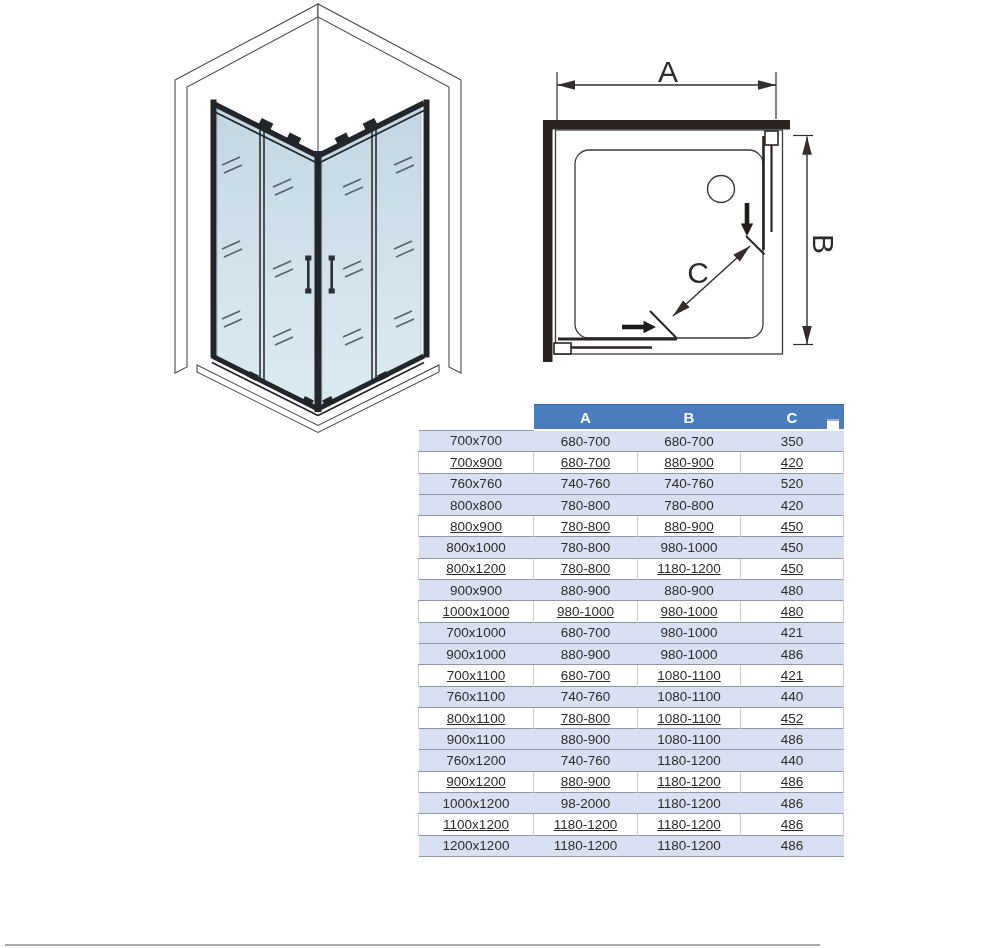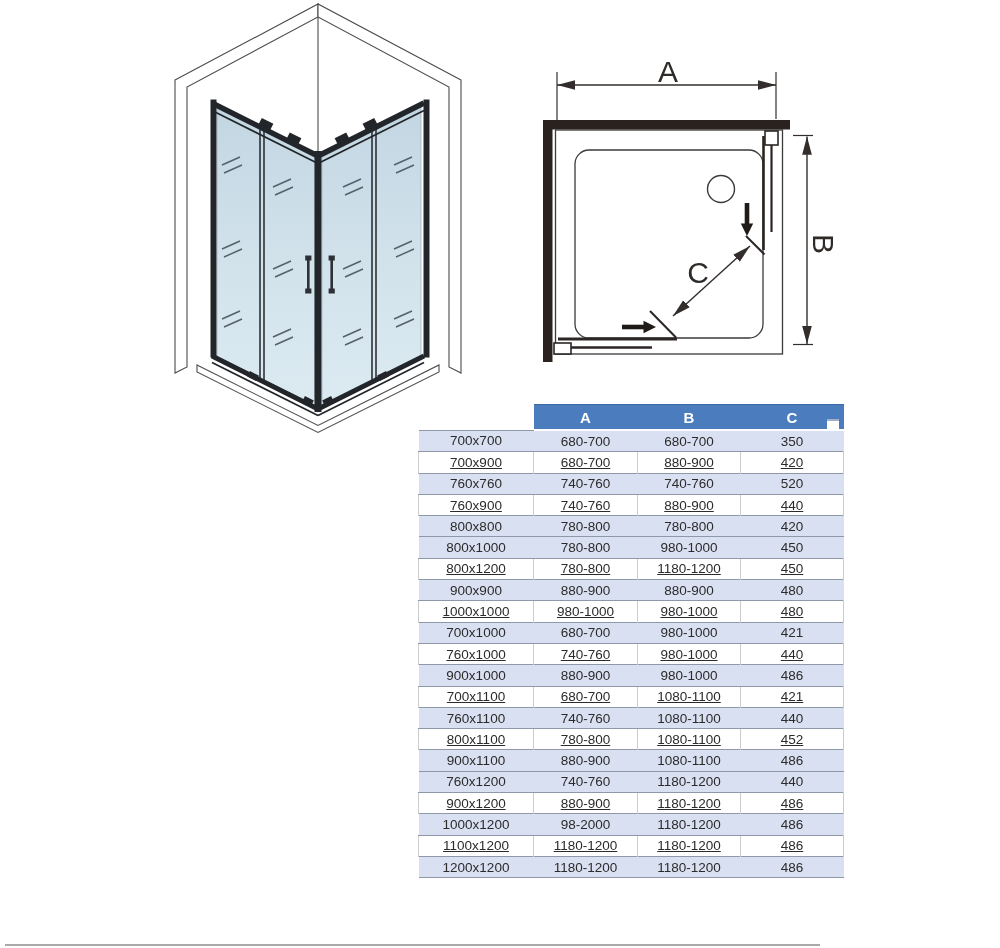--- a/index.html
+++ b/index.html
@@ -245,32 +245,32 @@
             <td>680-700</td>
             <td>880-900</td>
             <td>420</td>
           </tr>
           <tr class="alt">
             <td>760x760</td>
             <td>740-760</td>
             <td>740-760</td>
             <td>520</td>
           </tr>
-          <tr class="plain">
-            <td>760x900</td>
-            <td>740-760</td>
-            <td>880-900</td>
-            <td>440</td>
-          </tr>
           <tr class="alt">
             <td>800x800</td>
             <td>780-800</td>
             <td>780-800</td>
             <td>420</td>
           </tr>
+          <tr class="plain">
+            <td>800x900</td>
+            <td>780-800</td>
+            <td>880-900</td>
+            <td>450</td>
+          </tr>
           <tr class="alt">
             <td>800x1000</td>
             <td>780-800</td>
             <td>980-1000</td>
             <td>450</td>
           </tr>
           <tr class="plain">
             <td>800x1200</td>
             <td>780-800</td>
             <td>1180-1200</td>
@@ -286,26 +286,20 @@
             <td>1000x1000</td>
             <td>980-1000</td>
             <td>980-1000</td>
             <td>480</td>
           </tr>
           <tr class="alt">
             <td>700x1000</td>
             <td>680-700</td>
             <td>980-1000</td>
             <td>421</td>
-          </tr>
-          <tr class="plain">
-            <td>760x1000</td>
-            <td>740-760</td>
-            <td>980-1000</td>
-            <td>440</td>
           </tr>
           <tr class="alt">
             <td>900x1000</td>
             <td>880-900</td>
             <td>980-1000</td>
             <td>486</td>
           </tr>
           <tr class="plain">
             <td>700x1100</td>
             <td>680-700</td>

